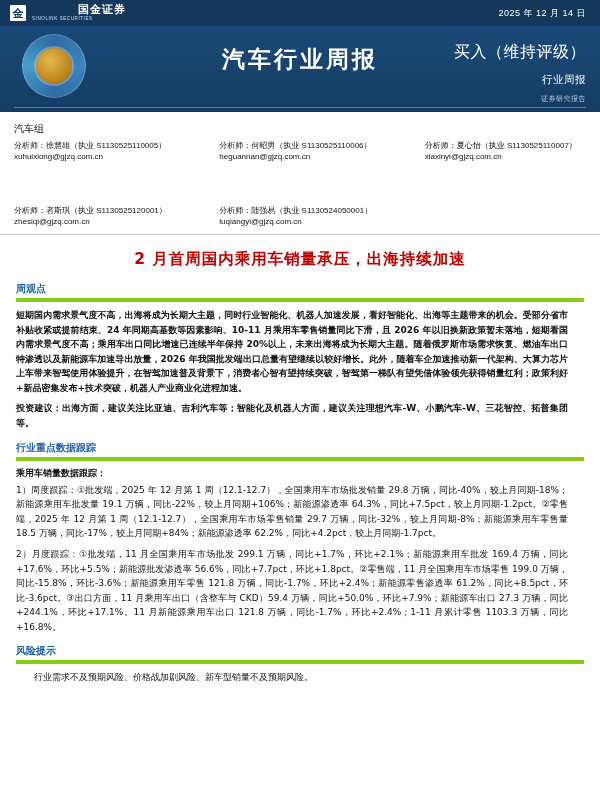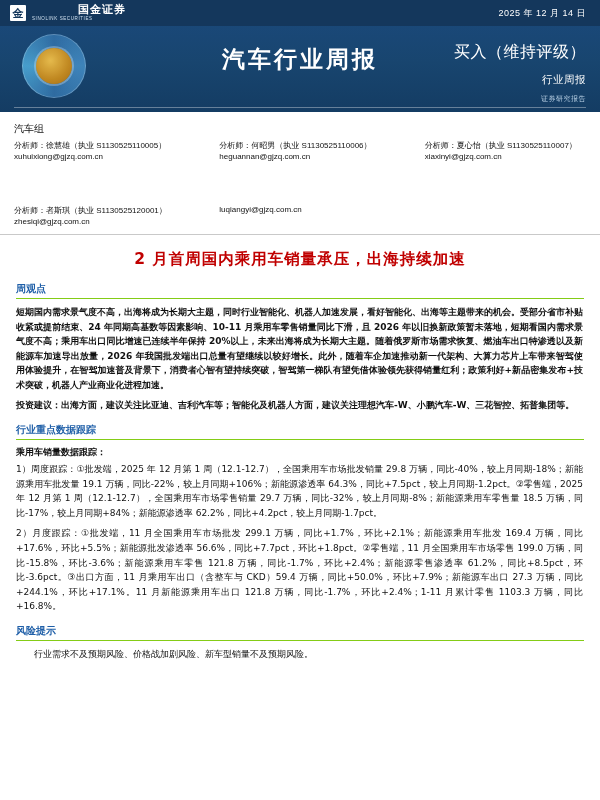--- a/index.html
+++ b/index.html
@@ -189,31 +189,31 @@
     font-size: 15.5px;
     font-weight: bold;
     letter-spacing: 1px;
     margin: 6px 0 12px 0;
     font-family: "DejaVu Sans", sans-serif;
   }
   .sec-head {
     color: #1f5fa8;
     font-size: 10px;
     font-weight: bold;
-    border-bottom: 1px solid #84cc16;
+    border-bottom: 4px solid #84cc16;
     padding-bottom: 2px;
     margin: 10px 0 6px 0;
     display: block;
   }
   .para {
     font-size: 9px;
     line-height: 1.62;
     text-align: justify;
     color: #111;
-    margin: 0 1px 6px 0;
+    margin: 0 16px 6px 0;
     font-family: "DejaVu Sans", sans-serif;
   }
   .para.bold {
     font-weight: bold;
   }
   .para.indent {
     text-indent: 18px;
   }
   .sub-head {
     font-size: 9px;
@@ -267,20 +267,21 @@
       </div>
       <div>
         <div class="analyst-line">分析师：夏心怡（执业 S1130525110007）</div>
         <div class="analyst-mail">xiaxinyi@gjzq.com.cn</div>
       </div>
       <div>
         <div class="analyst-line">分析师：者斯琪（执业 S1130525120001）</div>
         <div class="analyst-mail">zhesiqi@gjzq.com.cn</div>
       </div>
       <div>
+        <div class="analyst-line">分析师：陆强易（执业 S1130524050001）</div>
         <div class="analyst-mail">luqiangyi@gjzq.com.cn</div>
       </div>
     </div>
   </div>
 
   <div class="main">
     <div class="main-title">2 月首周国内乘用车销量承压，出海持续加速</div>
 
     <div class="sec-head">周观点</div>
     <p class="para bold">短期国内需求景气度不高，出海将成为长期大主题，同时行业智能化、机器人加速发展，看好智能化、出海等主题带来的机会。受部分省市补贴收紧或提前结束、24 年同期高基数等因素影响、10-11 月乘用车零售销量同比下滑，且 2026 年以旧换新政策暂未落地，短期看国内需求景气度不高；乘用车出口同比增速已连续半年保持 20%以上，未来出海将成为长期大主题。随着俄罗斯市场需求恢复、燃油车出口特渗透以及新能源车加速导出放量，2026 年我国批发端出口总量有望继续以较好增长。此外，随着车企加速推动新一代架构、大算力芯片上车带来智驾使用体验提升，在智驾加速普及背景下，消费者心智有望持续突破，智驾第一梯队有望凭借体验领先获得销量红利；政策利好+新品密集发布+技术突破，机器人产业商业化进程加速。</p>

